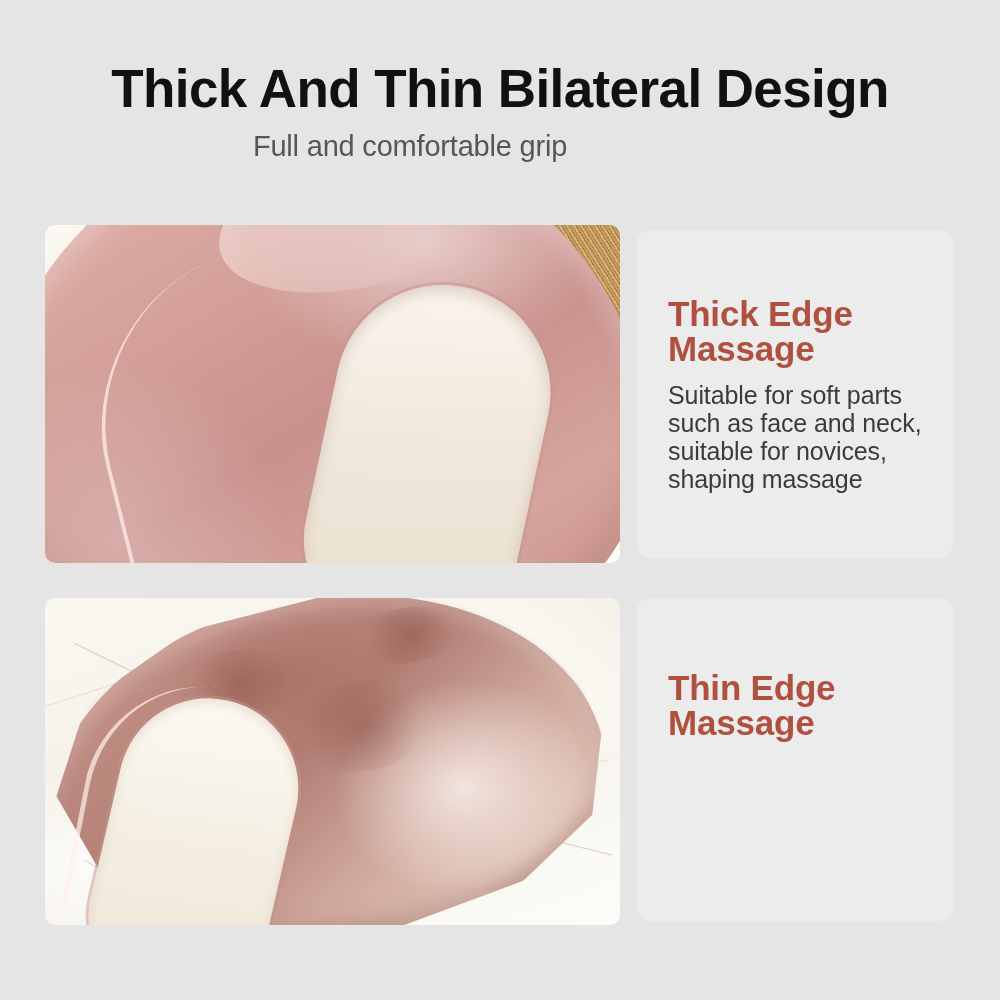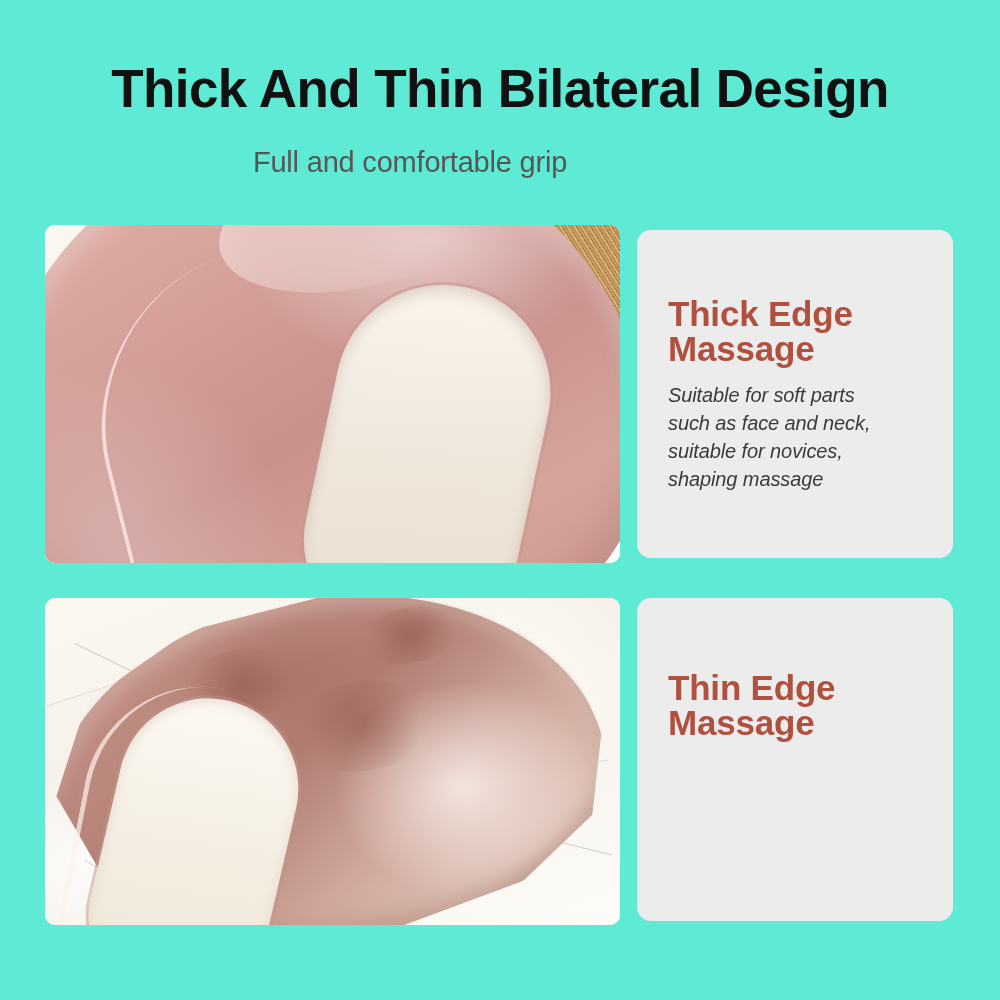--- a/index.html
+++ b/index.html
@@ -2,32 +2,32 @@
 <html><head>
 <meta charset="utf-8">
 <style>
   * { box-sizing: border-box; margin: 0; padding: 0; }
   html, body {
     width: 1000px; height: 1000px;
     background: #ffffff;
     font-family: "DejaVu Sans", sans-serif;
     overflow: hidden;
   }
-  .page { position: relative; width: 1000px; height: 1000px; background: #5eead4; }
+  .page { position: relative; width: 1000px; height: 1000px; background: #e5e5e5; }
 
   
   .header { position: absolute; left: 0; top: 0; width: 1000px; text-align: center; }
   .title {
     position: absolute; left: 0; top: 58px; width: 1000px;
     font-size: 53px; font-weight: 700; color: #111111;
     letter-spacing: -0.6px; line-height: 62px;
     font-family: "Liberation Sans", sans-serif;
   }
   .subtitle {
-    position: absolute; left: 0; top: 144px; width: 820px;
+    position: absolute; left: 0; top: 128px; width: 820px;
     font-size: 29px; font-weight: 400; color: #565656;
     line-height: 36px; letter-spacing: -0.2px;
     font-family: "Liberation Sans", sans-serif;
   }
 
   
   .row { position: absolute; left: 0; width: 1000px; }
   .row-1 { top: 225px; height: 338px; }
   .row-2 { top: 598px; height: 327px; }
 
@@ -173,25 +173,24 @@
   .row-2 .panel { top: 0; height: 323px; padding-top: 72px; }
 
   .panel-heading {
     font-size: 35px; font-weight: 700; color: #b0503f;
     line-height: 35px; letter-spacing: -0.2px;
     font-family: "Liberation Sans", sans-serif;
     white-space: pre-line;
   }
   .panel-body {
     margin-top: 15px;
-    font-size: 20px; font-weight: 400; color: #3b3b3b;
+    font-size: 25px; font-weight: 400; color: #3b3b3b;
     line-height: 28px; letter-spacing: -0.1px;
     font-family: "Liberation Sans", sans-serif;
     white-space: pre-line;
-    font-style: italic;
   }
 </style>
 </head>
 <body>
 
 <div class="page">
 
   <div class="header">
     <div class="title">Thick And Thin Bilateral Design</div>
     <div class="subtitle">Full and comfortable grip</div>

